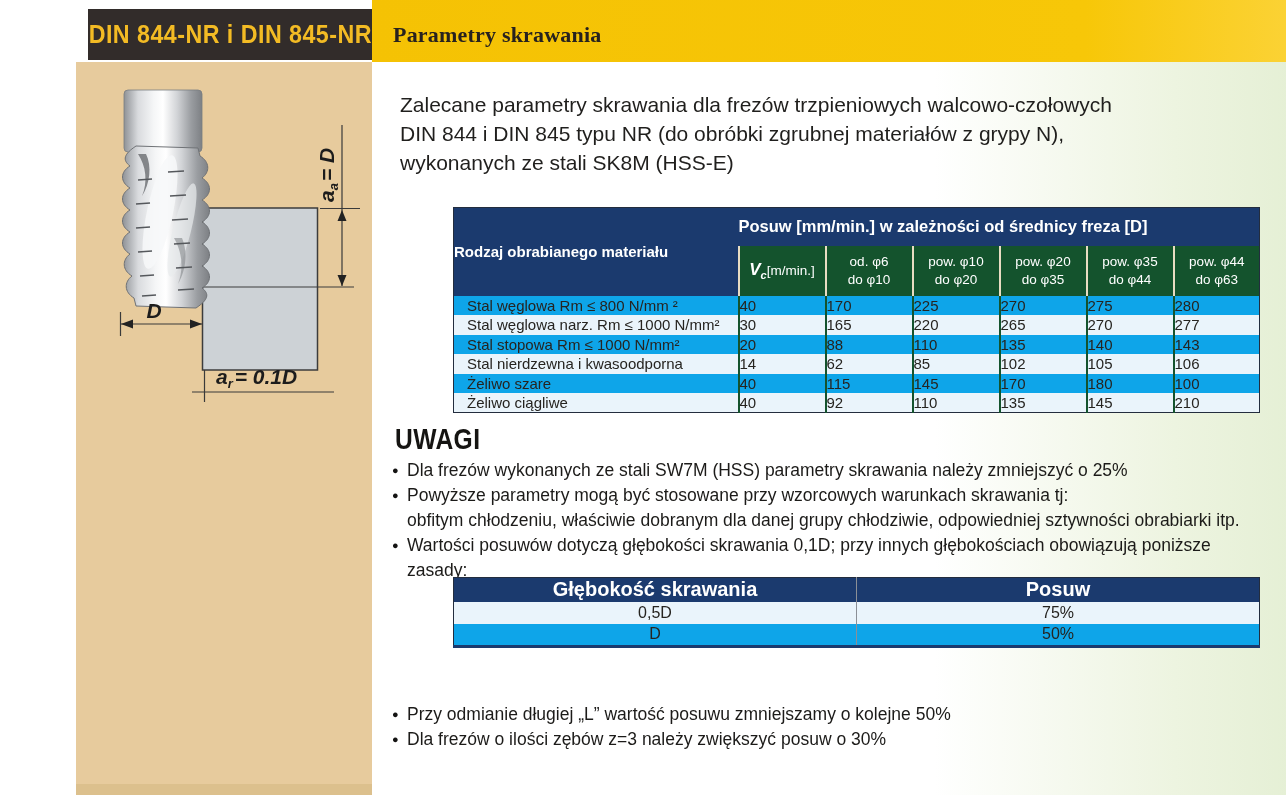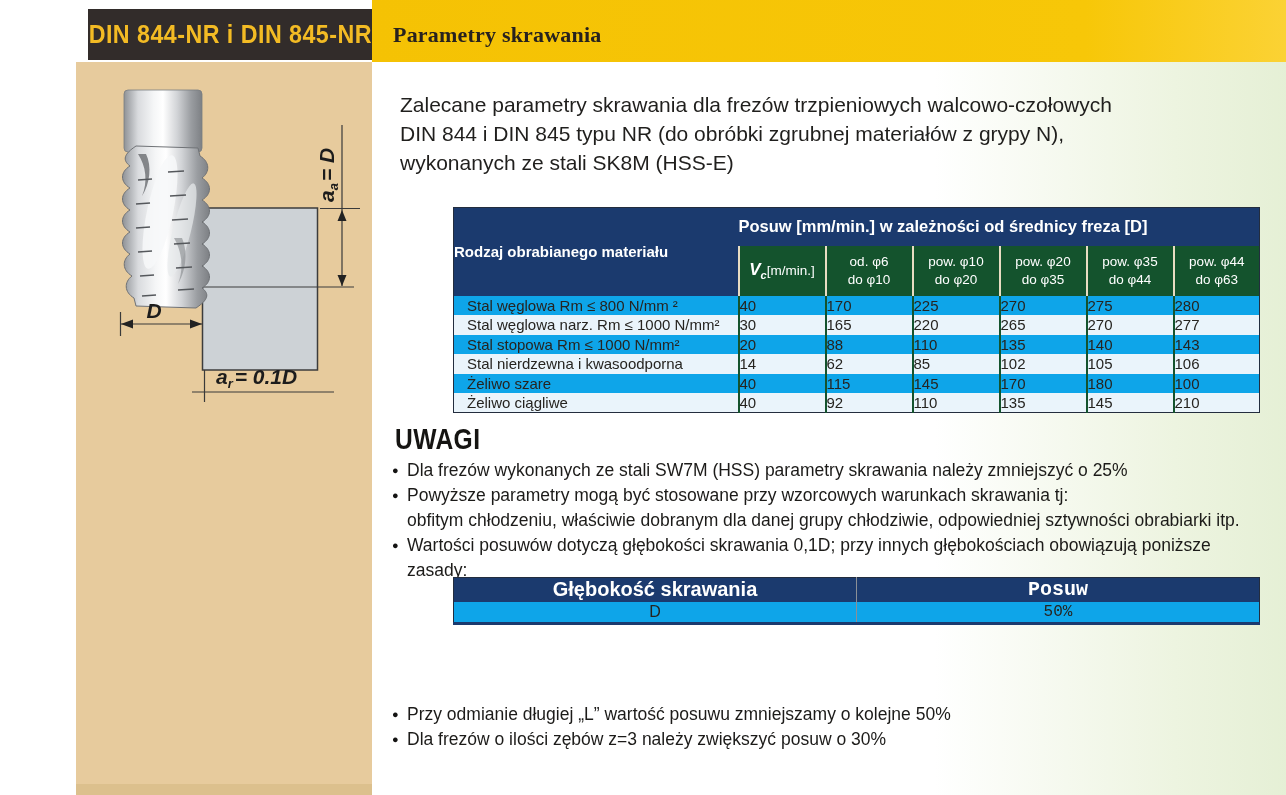--- a/index.html
+++ b/index.html
@@ -53,21 +53,21 @@
   .note-list li, .foot-list li { font-size:17.5px; line-height:25px; color:#1c1b19; white-space:pre-line;
     display:flex; }
   .bullet { flex:0 0 15px; font-size:11px; line-height:25px; color:#141312; }
   .note-text, .foot-text { flex:1; }
 
   
   .depth-table { position:absolute; left:81px; top:515px; width:806px;
     border:1px solid #232d3e; border-bottom:3px solid #1b3a6e; background:#fff; }
   .depth-table th { background:#1b3a6e; color:#fff; font-size:20px; font-weight:bold;
     height:24px; text-align:center; vertical-align:middle; }
-  .depth-table th + th, .depth-table td + td { border-left:1px solid #8b8f96;font-family:Liberation Mono, monospace; }
+  .depth-table th + th, .depth-table td + td { border-left:1px solid #8b8f96; }
   .depth-table td { height:22.3px; font-size:16px; color:#262420; text-align:center; vertical-align:middle; }
 
   .foot-list { position:absolute; left:20px; top:640px; width:880px; list-style:none; }
   .foot-list li { line-height:24px; }
 
   
   .diagram { position:absolute; left:0; top:0; }
   .dim-label { font-family:"Liberation Sans", sans-serif; font-style:italic; font-weight:bold;
     fill:#1c1c1c; font-size:21px; }
   .dim-sub { font-size:13px; }
@@ -265,20 +265,24 @@
           <col style="width:403px">
           <col style="width:403px">
         </colgroup>
       <thead>
         <tr>
           <th>Głębokość skrawania</th>
           <th>Posuw</th>
         </tr>
       </thead>
       <tbody>
+        <tr class="row-blue">
+          <td>0,5D</td>
+          <td>75%</td>
+        </tr>
         <tr class="row-tan">
           <td>D</td>
           <td>50%</td>
         </tr>
       </tbody>
     </table>
 
     <ul class="foot-list">
       <li><span class="bullet">●</span><span class="foot-text">Przy odmianie długiej „L” wartość posuwu zmniejszamy o kolejne 50%</span></li>
       <li><span class="bullet">●</span><span class="foot-text">Dla frezów o ilości zębów z=3 należy zwiększyć posuw o 30%</span></li>

